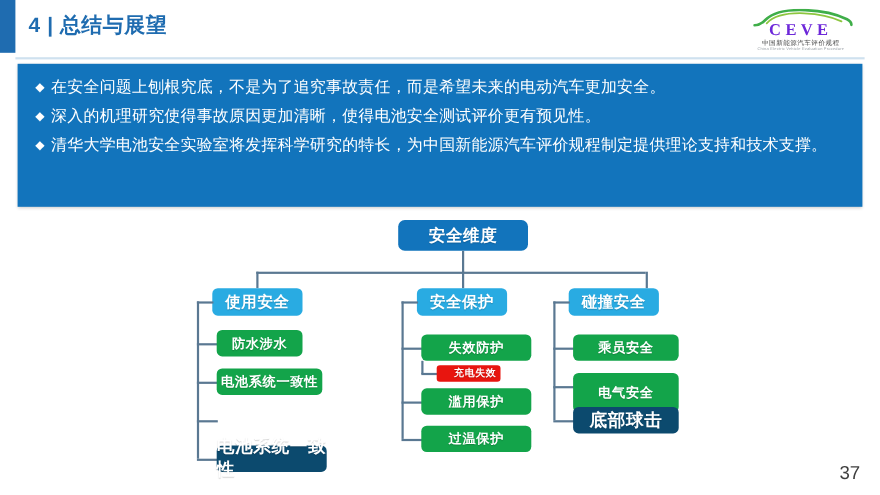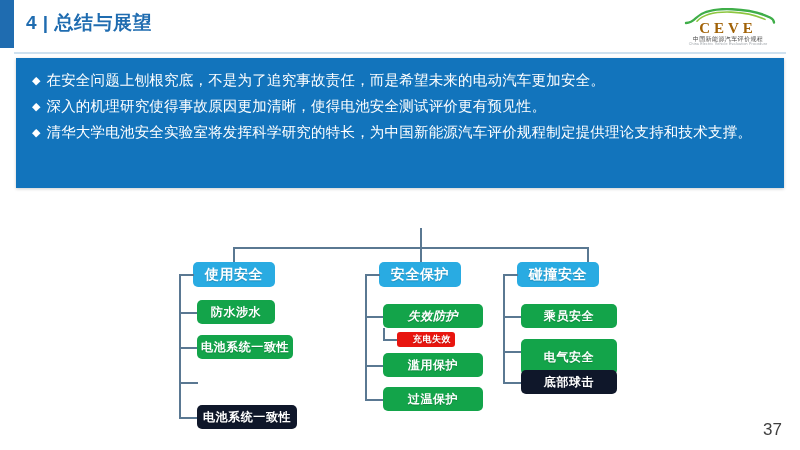--- a/index.html
+++ b/index.html
@@ -63,21 +63,21 @@
     height: 17px;
   }
   #logo-word {
     position: absolute;
     left: 0;
     top: 12px;
     width: 116px;
     font-size: 15px;
     font-weight: bold;
     letter-spacing: 4px;
-    color: #a16207;
+    color: #6d28d9;
     font-family: "Liberation Serif", serif;
   }
   #logo-cn {
     position: absolute;
     left: 0;
     top: 27px;
     width: 116px;
     font-size: 6px;
     color: #4a4a4a;
     letter-spacing: 0.4px;
@@ -155,22 +155,22 @@
   }
   .node-l2 {
     background: #29abe2;
     font-size: 14px;
   }
   .node-green {
     background: #13a44a;
     font-size: 12px;
   }
   .node-red {
-    background: #0f172a;
-    font-size: 12px;
+    background: #0c4a6e;
+    font-size: 16px;
   }
   .node-sub-red {
     background: #e8150f;
     font-size: 9px;
     border-radius: 3px;
   }
   .conn {
     position: absolute;
     background: #5a7892;
   }
@@ -215,20 +215,21 @@
       <span class="bullet-text">深入的机理研究使得事故原因更加清晰，使得电池安全测试评价更有预见性。</span>
     </div>
     <div class="bullet-row">
       <span class="bullet-marker">◆</span>
       <span class="bullet-text">清华大学电池安全实验室将发挥科学研究的特长，为中国新能源汽车评价规程制定提供理论支持和技术支撑。</span>
     </div>
   </div>
 
   <div id="diagram">
 
+    <div class="node node-root" style="left:362px; top:8px; width:118px; height:28px;">安全维度</div>
 
     <div class="conn conn-v" style="left:420px; top:36px; height:20px;"></div>
 
     <div class="conn conn-h" style="left:233px; top:55px; width:354px;"></div>
 
     <div class="conn conn-v" style="left:233px; top:55px; height:15px;"></div>
     <div class="conn conn-v" style="left:420px; top:55px; height:15px;"></div>
     <div class="conn conn-v" style="left:587px; top:55px; height:15px;"></div>
 
     <div class="node node-l2" style="left:193px; top:70px; width:82px; height:25px;">使用安全</div>
@@ -244,21 +245,21 @@
     <div class="conn conn-h" style="left:179px; top:190px; width:19px;"></div>
 
     <div class="conn conn-h" style="left:179px; top:225px; width:19px;"></div>
     <div class="node node-l2" style="left:379px; top:70px; width:82px; height:25px;">安全保护</div>
 
     <div class="node node-red" style="left:197px; top:213px; width:100px; height:24px;">电池系统一致性</div>
     <div class="conn conn-v" style="left:365px; top:82px; height:125px;"></div>
     <div class="conn conn-h" style="left:365px; top:82px; width:15px;"></div>
 
     <div class="conn conn-h" style="left:365px; top:124px; width:19px;"></div>
-    <div class="node node-green" style="left:383px; top:112px; width:100px; height:24px;font-style:italic;">失效防护</div>
+    <div class="node node-green" style="left:383px; top:112px; width:100px; height:24px;">失效防护</div>
 
     <div class="conn conn-v" style="left:383px; top:136px; height:12px;"></div>
     <div class="conn conn-h" style="left:383px; top:147px; width:15px;"></div>
     <div class="node node-sub-red" style="left:397px; top:140px; width:58px; height:15px;padding-left:12px;">充电失效</div>
 
     <div class="conn conn-h" style="left:365px; top:173px; width:19px;"></div>
     <div class="node node-green" style="left:383px; top:161px; width:100px; height:24px;">滥用保护</div>
 
     <div class="conn conn-h" style="left:365px; top:207px; width:19px;"></div>
     <div class="node node-l2" style="left:517px; top:70px; width:82px; height:25px;">碰撞安全</div>

